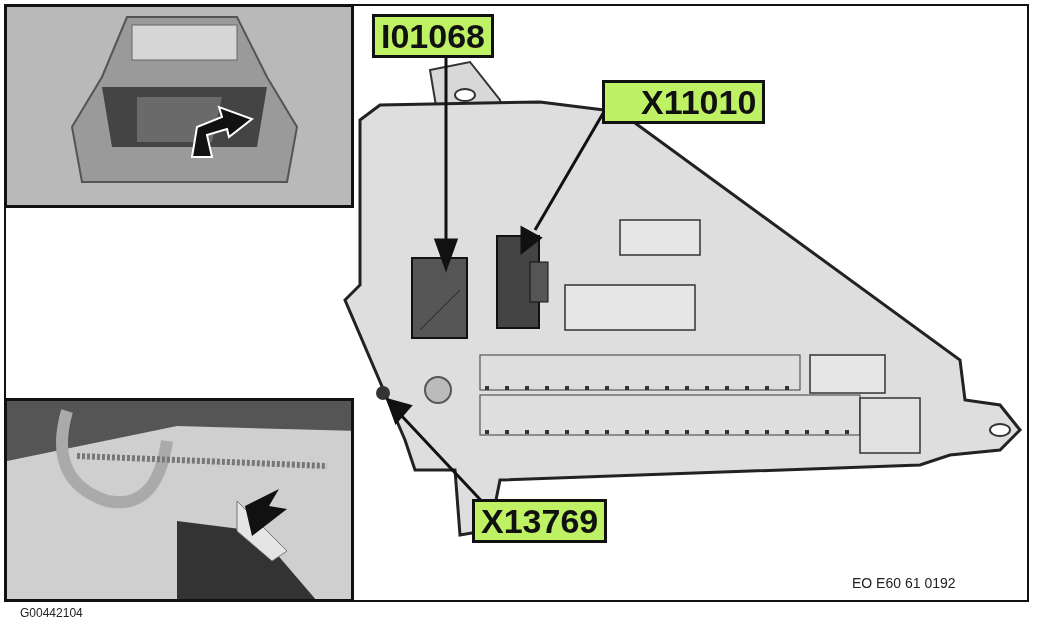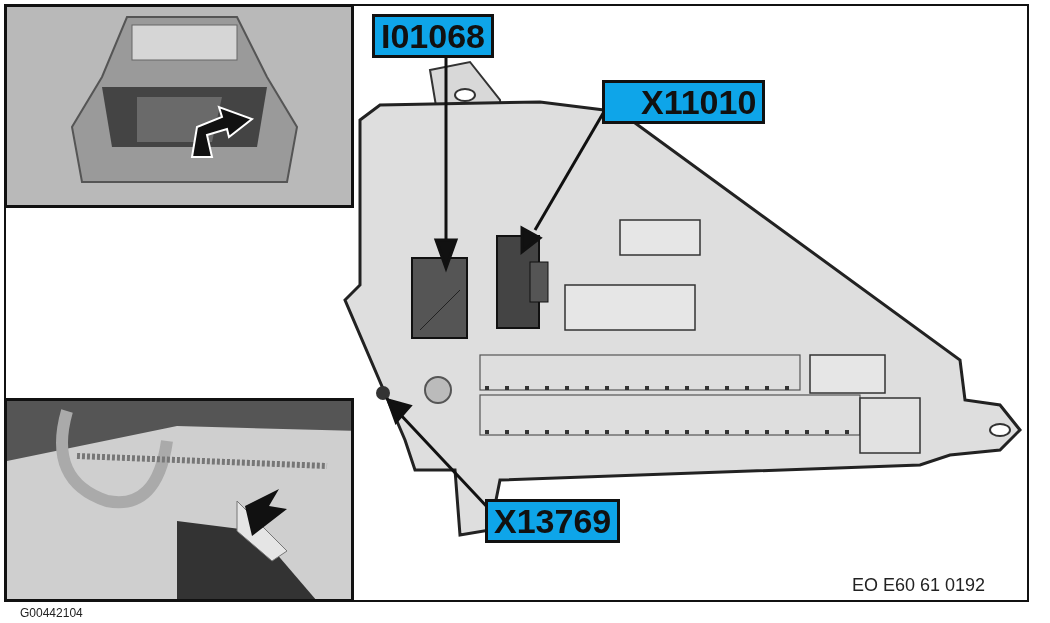--- a/index.html
+++ b/index.html
@@ -1,22 +1,22 @@
 <!DOCTYPE html>
 <html><head>
 <meta charset="utf-8">
 <style>
   html,body{margin:0;padding:0;background:#fff;}
   body{width:1050px;height:623px;position:relative;overflow:hidden;font-family:"Liberation Sans",sans-serif;}
   .frame{position:absolute;left:4px;top:4px;width:1025px;height:598px;border:2px solid #111;box-sizing:border-box;background:#fff;}
   .inset{position:absolute;border:3px solid #111;box-sizing:border-box;overflow:hidden;}
   .inset-top{left:4px;top:4px;width:350px;height:204px;background:#b9b9b9;}
   .inset-bottom{left:4px;top:398px;width:350px;height:204px;background:#cfcfcf;}
-  .callout{position:absolute;border:3px solid #111;background:#0ea5e9;font-weight:bold;font-size:34px;line-height:38px;padding:0 6px;color:#111;}
-  .code{position:absolute;font-size:18px;color:#222;}
+  .callout{position:absolute;border:3px solid #111;background:#bef264;font-weight:bold;font-size:34px;line-height:38px;padding:0 6px;color:#111;}
+  .code{position:absolute;font-size:14px;color:#222;}
   .fig-id{position:absolute;font-size:12px;color:#222;}
   svg{position:absolute;left:0;top:0;}
 </style>
 </head>
 <body>
 
 <div class="frame"></div>
 
 <svg width="1050" height="623">
 
@@ -110,16 +110,16 @@
     <path d="M60 10 Q40 80 100 100 Q150 110 160 40" fill="none" stroke="#aaa" stroke-width="12"></path>
     <line x1="70" y1="55" x2="320" y2="65" stroke="#777" stroke-width="6" stroke-dasharray="3 2"></line>
     <path d="M170 120 L250 130 L310 200 L170 200 Z" fill="#333"></path>
     <path d="M230 100 L280 150 L265 160 L230 130 Z" fill="#e5e5e5" stroke="#777"></path>
     <polygon points="238,105 272,88 262,105 280,108 245,135" fill="#111"></polygon>
   </svg>
 </div>
 
 <div class="callout" style="left:372px;top:14px;">I01068</div>
 <div class="callout" style="left:602px;top:80px;padding-left:36px;">X11010</div>
-<div class="callout" style="left:485px;top:499px;">X13769</div>
+<div class="callout" style="left:472px;top:499px;">X13769</div>
 
 <div class="code" style="left:852px;top:575px;">EO E60 61 0192</div>
 <div class="fig-id" style="left:8px;top:606px;margin-left:12px;">G00442104</div>
 
 </body></html>

